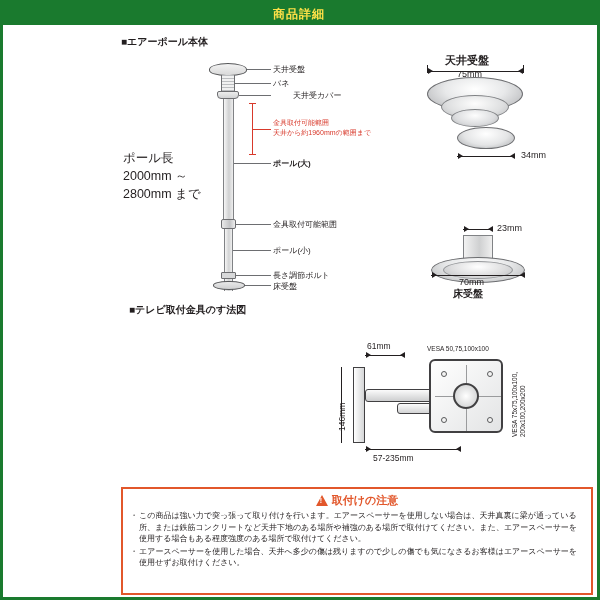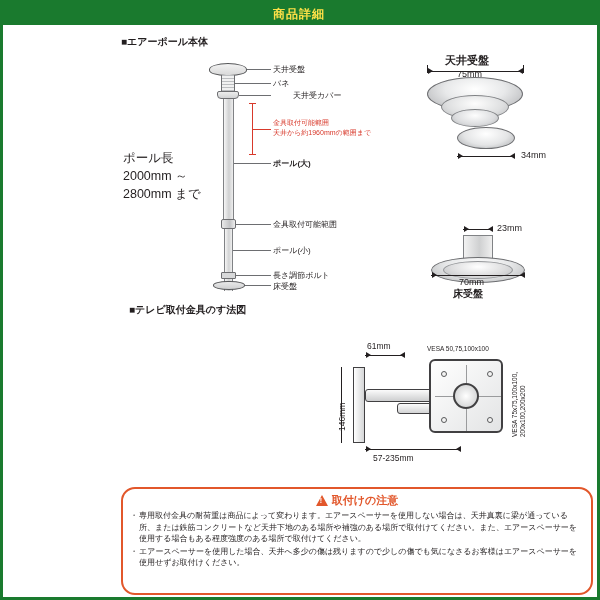--- a/index.html
+++ b/index.html
@@ -210,21 +210,21 @@
   }
 
   
   .s2dim { position: absolute; font-size: 8.5px; color: #231f20; white-space: nowrap; }
   .s2dim.rot { transform: rotate(-90deg); transform-origin: left top; }
   .s2dim.small { font-size: 6.5px; }
 
   
   .caution {
     position: absolute; left: 118px; top: 484px; width: 472px; height: 108px;
-    border: 2px solid #e2572b; border-radius: 14px; background: #ffffff;
+    border: 2px solid #e2572b; border-radius: 0; background: #ffffff;
     padding: 4px 8px 6px 8px;
   }
   .caution-title {
     display: flex; align-items: center; justify-content: center; gap: 4px;
     font-size: 11px; font-weight: bold; color: #e2572b; margin-bottom: 2px;
   }
   .warn-tri {
     width: 0; height: 0; border-left: 6px solid transparent; border-right: 6px solid transparent;
     border-bottom: 11px solid #e2572b; position: relative;
   }
@@ -367,18 +367,18 @@
 
     </div>
   </div>
 
   <div class="caution">
     <div class="caution-title">
       <span class="warn-tri"></span>
       <span>取付けの注意</span>
     </div>
     <ul class="caution-list">
-      <li>専用取付金具の耐荷重は商品によって変わります。エアースペーサーを使用しない場合は、天井真裏に梁が通っている所、または鉄筋コンクリートなど天井下地のある場所や補強のある場所で取付けてください。また、エアースペーサーを使用する場合もある程度強度のある場所で取付けてください。</li>
+      <li>この商品は強い力で突っ張って取り付けを行います。エアースペーサーを使用しない場合は、天井真裏に梁が通っている所、または鉄筋コンクリートなど天井下地のある場所や補強のある場所で取付けてください。また、エアースペーサーを使用する場合もある程度強度のある場所で取付けてください。</li>
       <li>エアースペーサーを使用した場合、天井へ多少の傷は残りますので少しの傷でも気になさるお客様はエアースペーサーを使用せずお取付けください。</li>
     </ul>
   </div>
 
 </div>
 
 </body></html>

